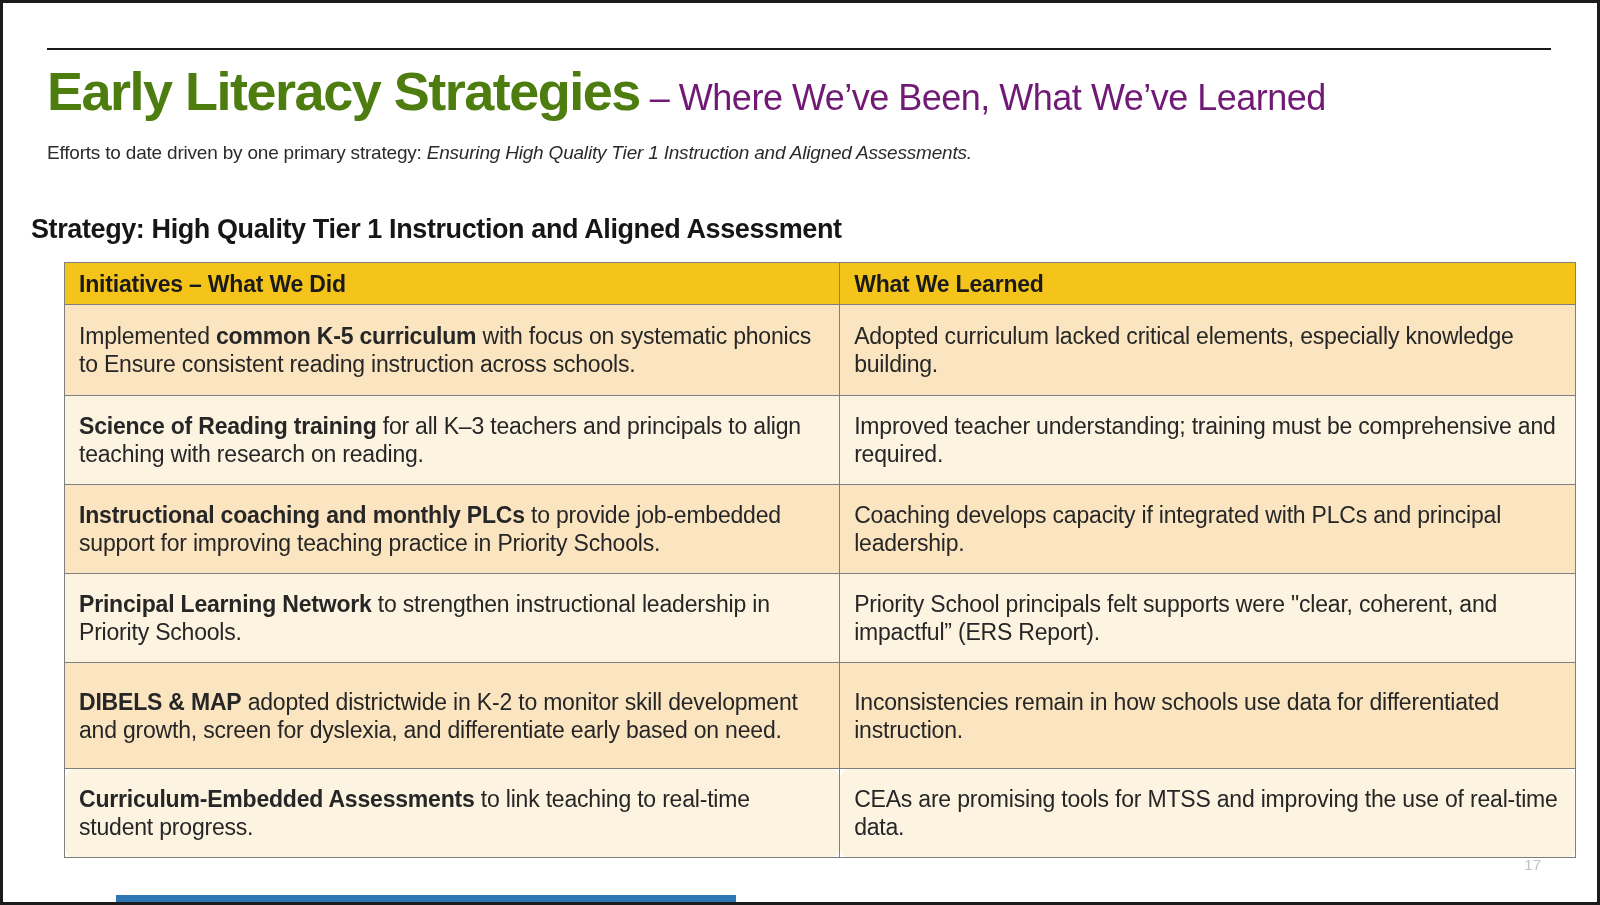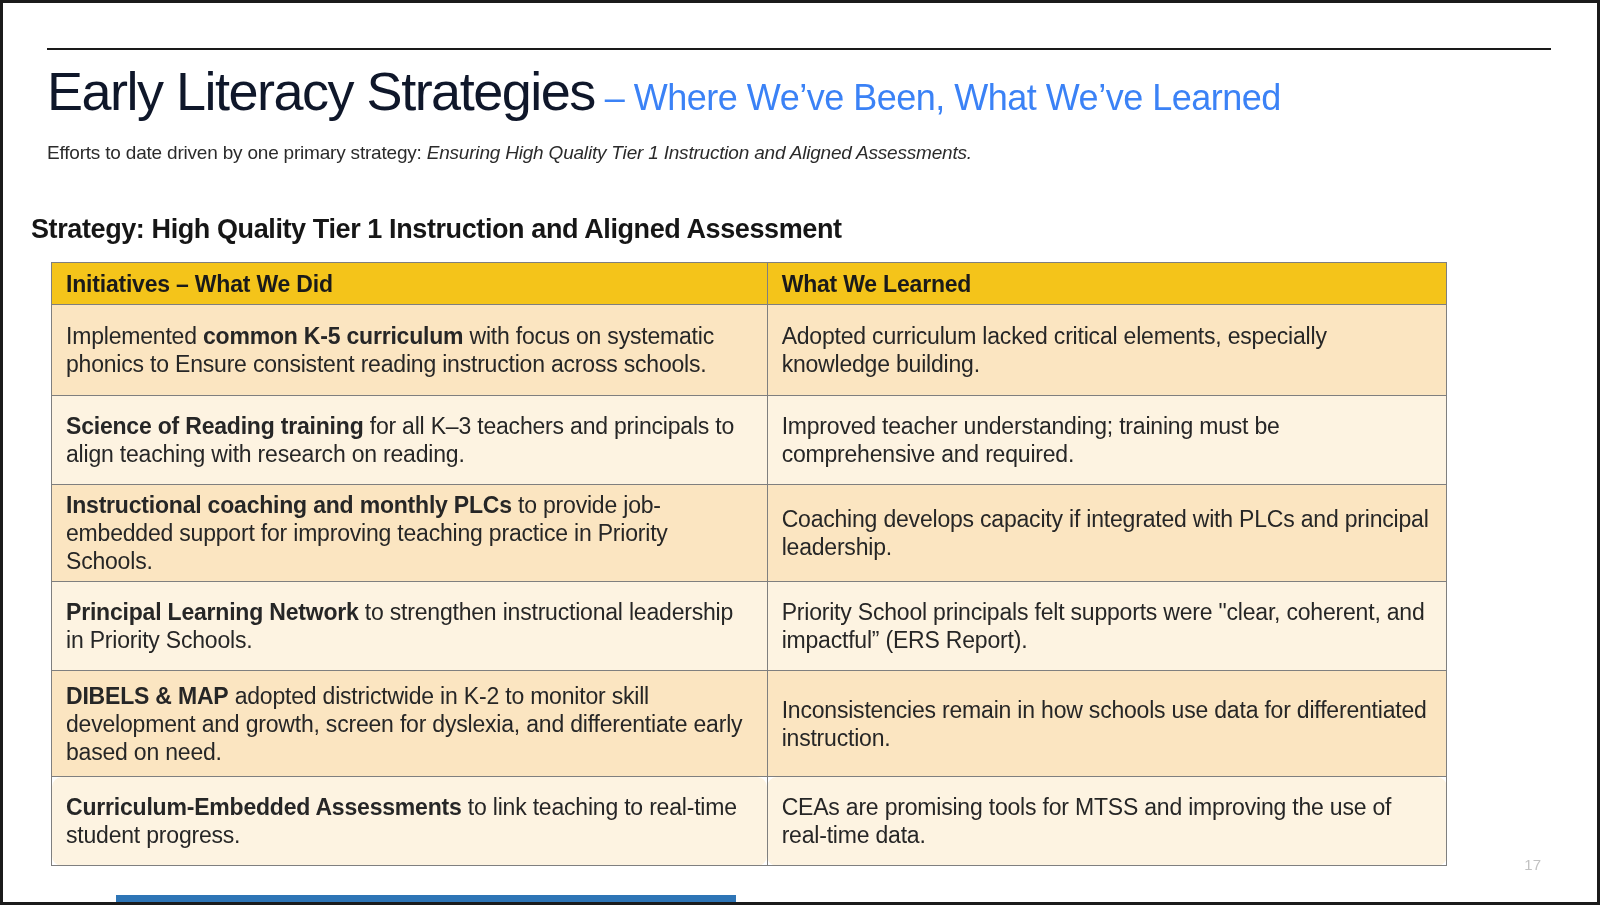--- a/index.html
+++ b/index.html
@@ -26,29 +26,29 @@
 
   .title-line {
     position: absolute;
     left: 44px;
     top: 60px;
     white-space: nowrap;
     line-height: 1.05;
   }
   .title-main {
     font-size: 54px;
-    font-weight: 400;
+    font-weight: 700;
     letter-spacing: -1.5px;
-    color: #0f172a;
+    color: #4d7c0f;
   }
   .title-sub {
     font-size: 36px;
     font-weight: 400;
     letter-spacing: -0.5px;
-    color: #3b82f6;
+    color: #701a75;
     margin-left: 10px;
   }
 
   .lede {
     position: absolute;
     left: 44px;
     top: 139px;
     font-size: 19px;
     color: #2b2b2b;
     letter-spacing: -0.2px;
@@ -60,23 +60,23 @@
     left: 28px;
     top: 211px;
     font-size: 27px;
     font-weight: 700;
     letter-spacing: -0.4px;
     color: #161616;
   }
 
   table.initiatives {
     position: absolute;
-    left: 48px;
+    left: 61px;
     top: 259px;
-    width: 1396px;
+    width: 1512px;
     border-collapse: collapse;
     table-layout: fixed;
   }
   table.initiatives th,
   table.initiatives td {
     border: 1px solid #7f7f7f;
     padding: 6px 14px;
     vertical-align: middle;
     font-size: 23px;
     line-height: 28px;

